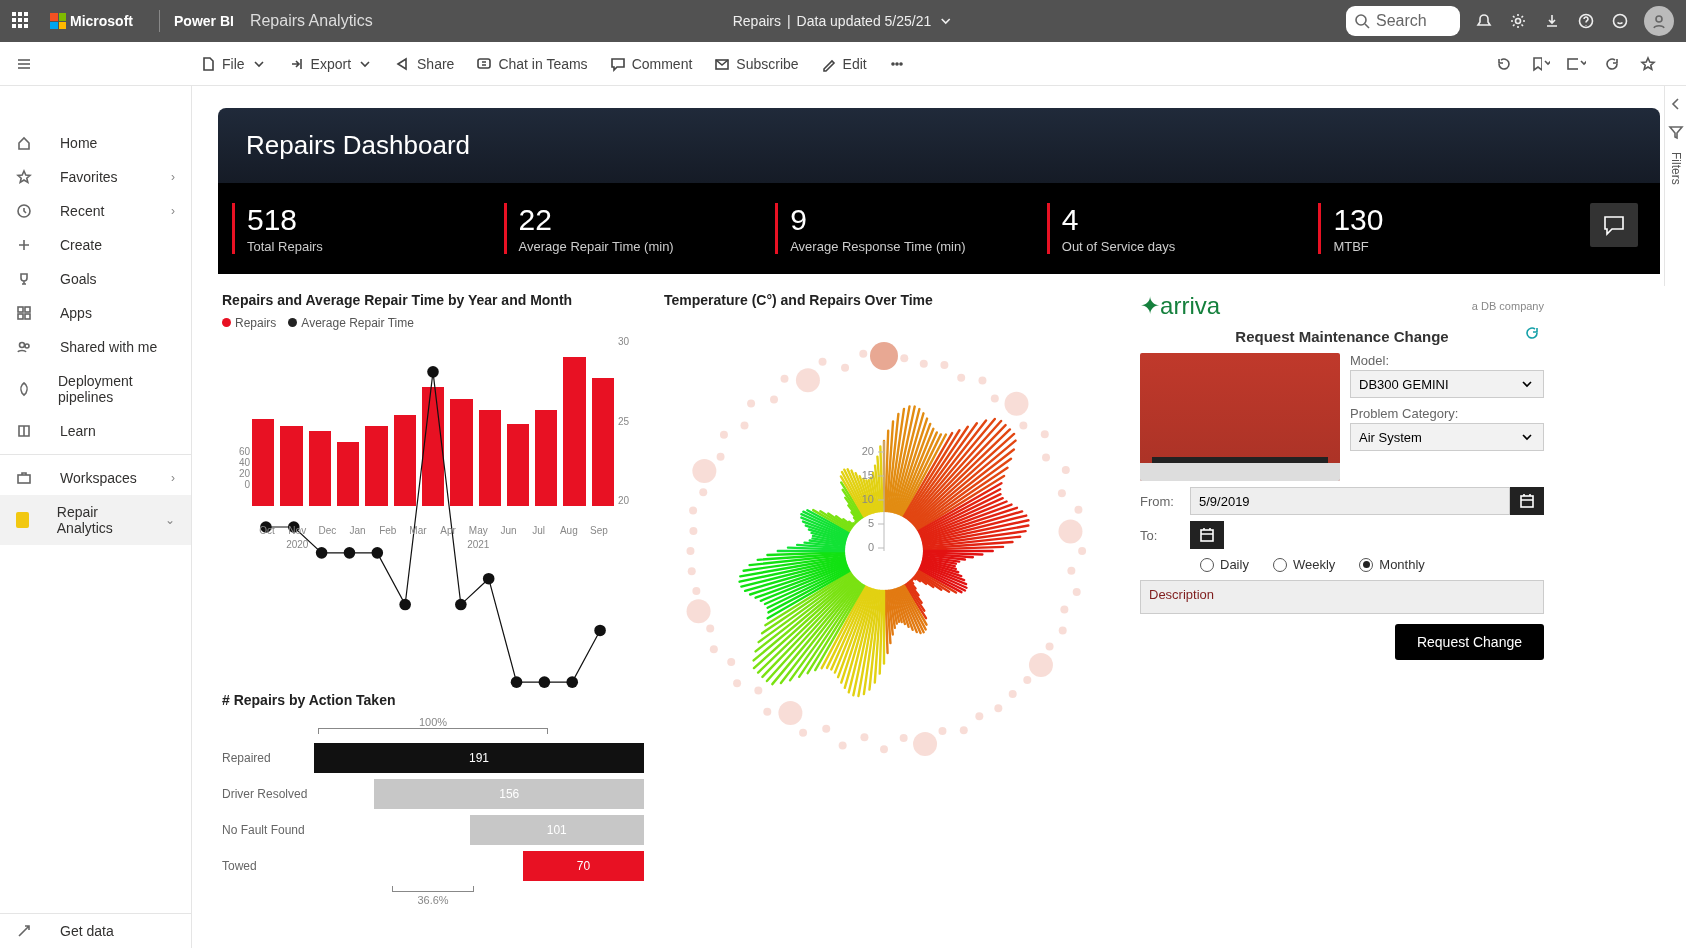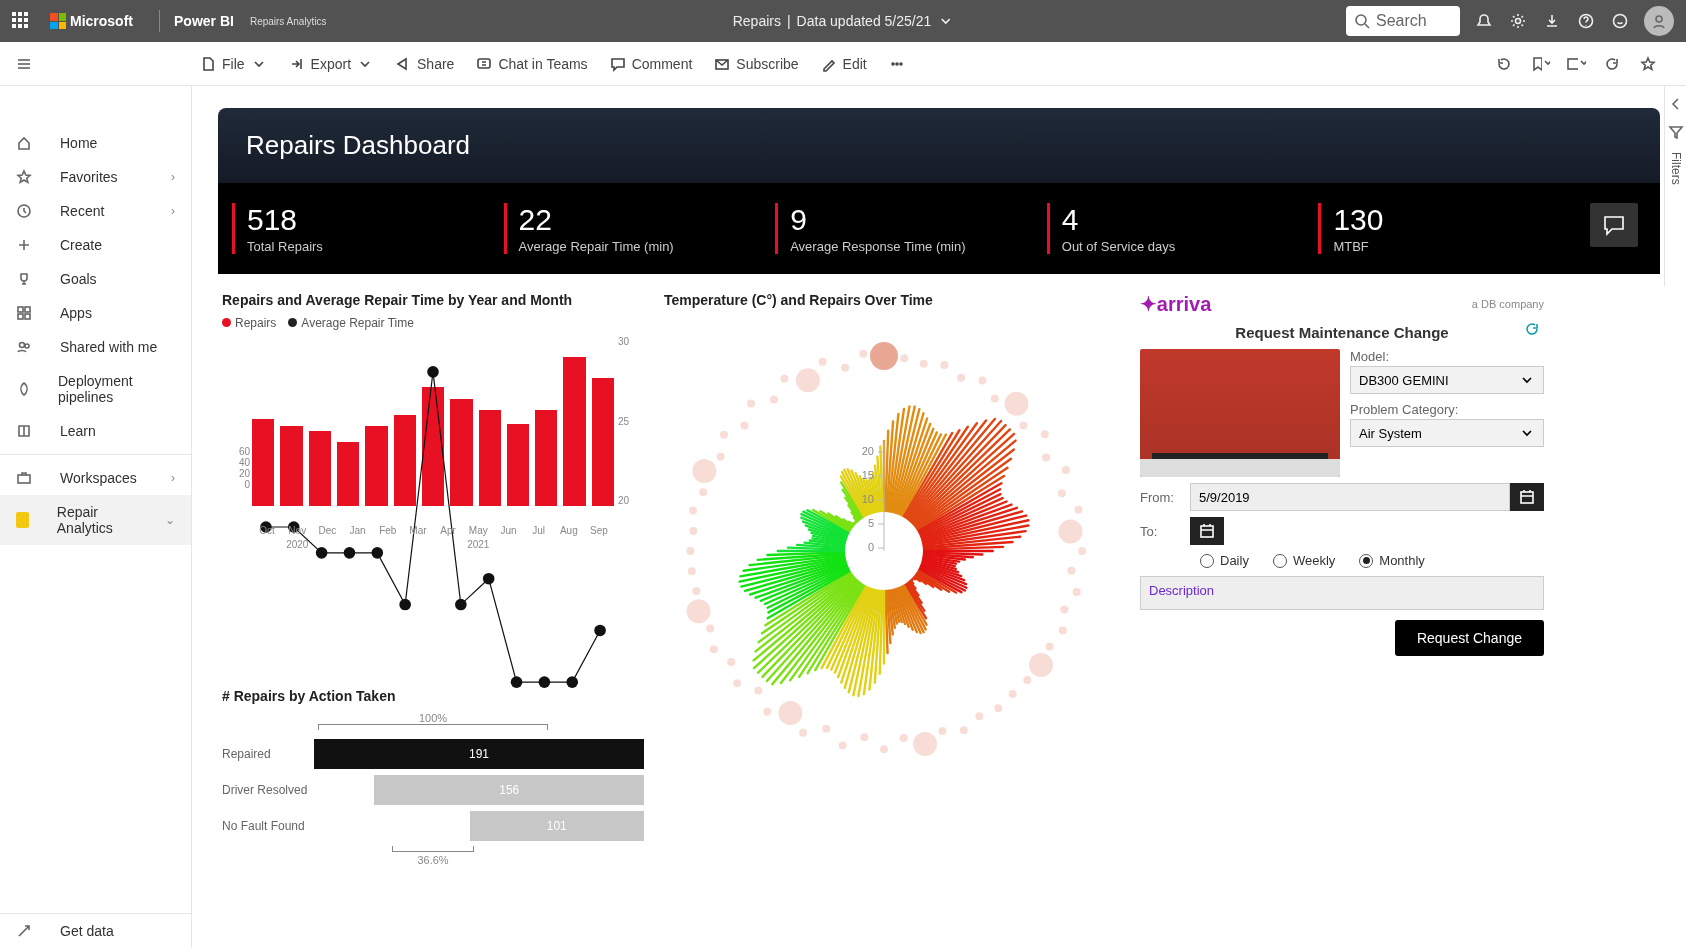--- a/index.html
+++ b/index.html
@@ -8,24 +8,24 @@
 
 .topbar { height: 42px; background: #525252; color: #fff; display: flex; align-items: center; padding: 0 12px; }
 .waffle { width: 18px; height: 18px; display: grid; grid-template: repeat(3,4px)/repeat(3,4px); gap: 2px; margin-right: 20px; cursor: pointer; }
 .waffle span { background: #fff; }
 .ms-logo { display: flex; align-items: center; gap: 4px; margin-right: 12px; }
 .ms-sq { width: 16px; height: 16px; display: grid; grid-template: 1fr 1fr/1fr 1fr; gap: 1px; }
 .ms-sq span:nth-child(1){background:#f25022}.ms-sq span:nth-child(2){background:#7fba00}.ms-sq span:nth-child(3){background:#00a4ef}.ms-sq span:nth-child(4){background:#ffb900}
 .brand { font-weight: 600; font-size: 14px; }
 .divider { width: 1px; height: 22px; background: #888; margin: 0 14px; }
 .product { font-weight: 600; font-size: 14px; margin-right: 16px; }
-.report-name { font-size: 10px; color: #ddd; text-align: right; }
+.report-name { font-size: 16px; color: #ddd; text-align: right; }
 .top-center { position: absolute; left: 50%; transform: translateX(-50%); display: flex; align-items: center; font-size: 14px; color: #eee; gap: 6px; cursor: pointer; }
 .top-right { margin-left: auto; display: flex; align-items: center; gap: 14px; }
-.search { background: #fff; height: 30px; width: 114px; border-radius: 4px; display: flex; align-items: center; padding: 0 8px; color: #666; gap: 6px; }
+.search { background: #fff; height: 30px; width: 114px; border-radius: 9px; display: flex; align-items: center; padding: 0 8px; color: #666; gap: 6px; }
 .icon-btn { width: 20px; height: 20px; color: #eee; cursor: pointer; display:flex; align-items:center; justify-content:center; }
 .avatar { width: 30px; height: 30px; border-radius: 50%; background: #bbb; display:flex; align-items:center; justify-content:center; }
 
 
 .actionbar { height: 44px; background: #fff; border-bottom: 1px solid #e5e5e5; display: flex; align-items: center; padding: 0 14px 0 200px; gap: 22px; color: #444; font-size: 14px; }
 .action { display: flex; align-items: center; gap: 6px; cursor: pointer; }
 .action-right { margin-left: auto; display: flex; gap: 16px; padding-right: 14px; }
 
 
 .shell { display: flex; height: calc(948px - 42px - 44px); }
@@ -87,21 +87,21 @@
 .fld-label { font-size:13px; color:#666; margin-bottom:2px; }
 .sel { height:28px; background:#f2f2f2; border:1px solid #ccc; display:flex; align-items:center; justify-content:space-between; padding:0 8px; font-size:13px; margin-bottom:8px; cursor:pointer; }
 .date-row { display:flex; align-items:center; gap:0; margin:6px 0; }
 .date-row .lbl { width:50px; font-size:13px; color:#666; }
 .date-box { flex:1; height:28px; background:#eee; border:1px solid #ccc; display:flex; align-items:center; padding:0 8px; font-size:13px; }
 .date-btn { width:34px; height:28px; background:#222; color:#fff; display:flex; align-items:center; justify-content:center; cursor:pointer; }
 .radios { display:flex; gap:24px; margin:8px 0 8px 60px; font-size:13px; color:#333; }
 .radio { display:flex; align-items:center; gap:6px; cursor:pointer; }
 .rdot { width:14px; height:14px; border:1.5px solid #555; border-radius:50%; display:flex; align-items:center; justify-content:center; }
 .rdot.on::after { content:""; width:7px; height:7px; background:#222; border-radius:50%; }
-.desc { width:100%; height:34px; background:#eee; border:1px solid #ccc; font-size:13px; color:#6d28d9; padding:6px 8px; }
+.desc { width:100%; height:34px; background:#eee; border:1px solid #ccc; font-size:13px; color:#7f1d1d; padding:6px 8px; }
 .req-btn { margin-left:auto; display:block; background:#000; color:#fff; border:none; padding:10px 22px; font-size:14px; border-radius:3px; margin-top:10px; cursor:pointer; float:right; }
 
 .filters-rail { position:absolute; right:0; top:86px; width:22px; height:200px; border-left:1px solid #e5e5e5; display:flex; flex-direction:column; align-items:center; padding-top:10px; gap:12px; background:#fff; z-index:3; }
 .filters-label { writing-mode: vertical-rl; font-size:12px; color:#555; }
 
 svg.ico { width:16px; height:16px; fill:none; stroke:currentColor; stroke-width:1.6; }
 </style>
 </head>
 <body>
 
@@ -738,21 +738,21 @@
                 <text x="210" y="139" font-size="11" fill="#888" text-anchor="end">20</text>
                 <line x1="214" y1="136" x2="220" y2="136" stroke="#bbb"></line>
                 <line x1="220" y1="235" x2="220" y2="125" stroke="#bbb"></line>
                 <circle cx="220" cy="40" r="14" fill="#e8a893"></circle>
               </svg>
           </div>
         </div>
 
         <div class="card form-card">
           <div class="form-head">
-            <span style="color:#a21caf;font-weight:700;font-size:20px">✦<span>arriva</span></span>
+            <span style="color:#15803d;font-weight:400;font-size:24px">✦<span>arriva</span></span>
             <span style="font-size:11px;color:#888">a DB company</span>
           </div>
           <div style="display:flex;align-items:center;justify-content:space-between">
             <div style="flex:1"></div>
             <div class="form-title">Request Maintenance Change</div>
             <div style="flex:1;text-align:right" class="refresh"><svg class="ico" style="stroke:#14a0a8;width:20px;height:20px">
                   <path d="M13 8a5 5 0 1 1-2-4M13 3v4H9"></path>
                 </svg></div>
           </div>
           <div class="form-body">
@@ -828,19 +828,25 @@
                 <div class="funnel-bar-wrap">
                   <div class="funnel-bar" style="width: 81.6754%; background: rgb(199, 199, 199); color: rgb(255, 255, 255);">156</div>
                 </div>
               </div>
               <div class="funnel-row">
                 <div class="funnel-label">No Fault Found</div>
                 <div class="funnel-bar-wrap">
                   <div class="funnel-bar" style="width: 52.8796%; background: rgb(199, 199, 199); color: rgb(255, 255, 255);">101</div>
                 </div>
               </div>
+              <div class="funnel-row">
+                <div class="funnel-label">Towed</div>
+                <div class="funnel-bar-wrap">
+                  <div class="funnel-bar" style="width: 36.6492%; background: rgb(232, 17, 35); color: rgb(255, 255, 255);">70</div>
+                </div>
+              </div>
             </div>
           <div class="funnel-scale"><div class="funnel-scale-line bot" style="margin:0 170px 2px 170px"></div><span>36.6%</span></div>
         </div>
       </div>
     </div>
   </div>
 </div>
 
 </body></html>

